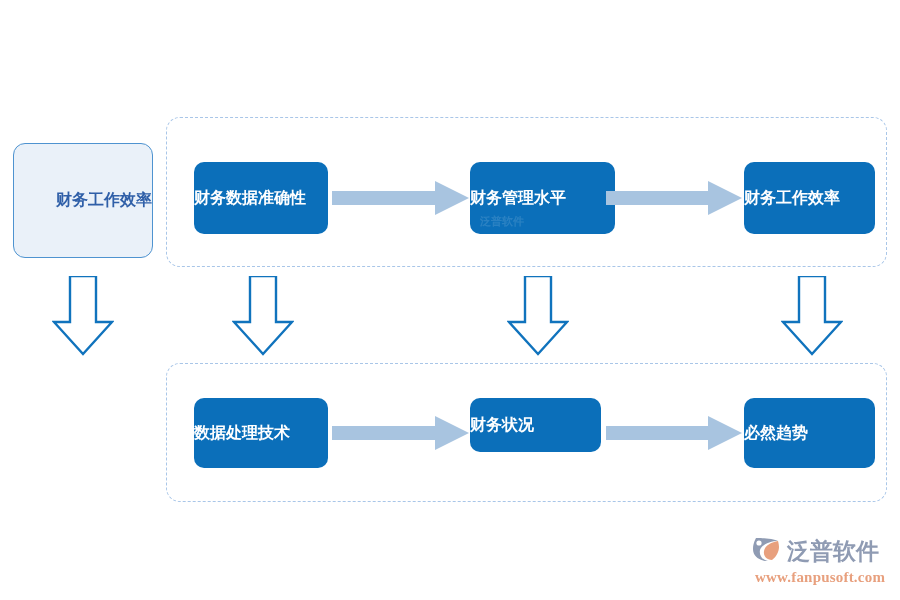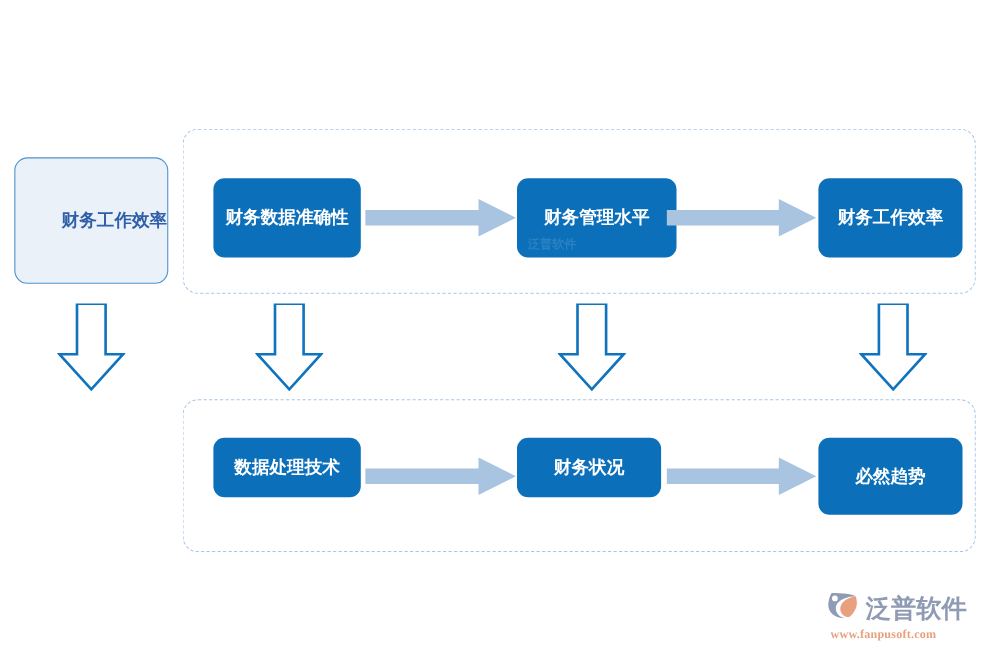--- a/index.html
+++ b/index.html
@@ -60,21 +60,20 @@
   #light-box-1 { left: 13px; top: 143px; width: 140px; height: 115px; }
   #light-box-2 { left: 13px; top: 388px; width: 140px; height: 113px; }
 
   
   .blue-box {
     position: absolute;
     background: #0b6fba;
     border-radius: 10px;
     display: flex;
     align-items: center;
-    justify-content: center;
     color: #ffffff;
     font-size: 16px;
     font-weight: bold;
     font-family: "Liberation Serif", "DejaVu Serif", serif;
     box-sizing: border-box;
     overflow: hidden;
   }
   .blue-box .bb-label { position: relative; z-index: 2; }
   
   .inner-watermark {
@@ -88,21 +87,21 @@
     font-family: "Liberation Sans", sans-serif;
     white-space: nowrap;
     pointer-events: none;
   }
 
   
   #node-t0 { left: 194px; top: 162px; width: 134px; height:  72px; }
   #node-t1 { left: 470px; top: 162px; width: 145px; height:  72px; }
   #node-t2 { left: 744px; top: 162px; width: 131px; height:  72px; }
   
-  #node-b0 { left: 194px; top: 398px; width: 134px; height:  54px; }
+  #node-b0 { left: 194px; top: 398px; width: 134px; height:  70px; }
   #node-b1 { left: 470px; top: 398px; width: 131px; height:  54px; }
   #node-b2 { left: 744px; top: 398px; width: 131px; height:  70px; }
 
   
   .h-arrow { position: absolute; }
   .h-arrow svg { display: block; }
   #harrow-t0 { left: 332px; top: 181px; }
   #harrow-t1 { left: 606px; top: 181px; }
   #harrow-b0 { left: 332px; top: 416px; }
   #harrow-b1 { left: 606px; top: 416px; }
@@ -136,21 +135,21 @@
     font-size: 23px;
     font-weight: bold;
     color: #8f9bb3;
     font-family: "Liberation Serif", "DejaVu Serif", serif;
     letter-spacing: 0px;
     line-height: 1;
   }
   .brand-url {
     margin-top: 3px;
     margin-left: 3px;
-    font-size: 11px;
+    font-size: 15px;
     font-weight: bold;
     color: #e8a07e;
     font-family: "Liberation Serif", "DejaVu Serif", serif;
     letter-spacing: 0.2px;
     line-height: 1;
   }
 </style>
 </head>
 <body>
 

